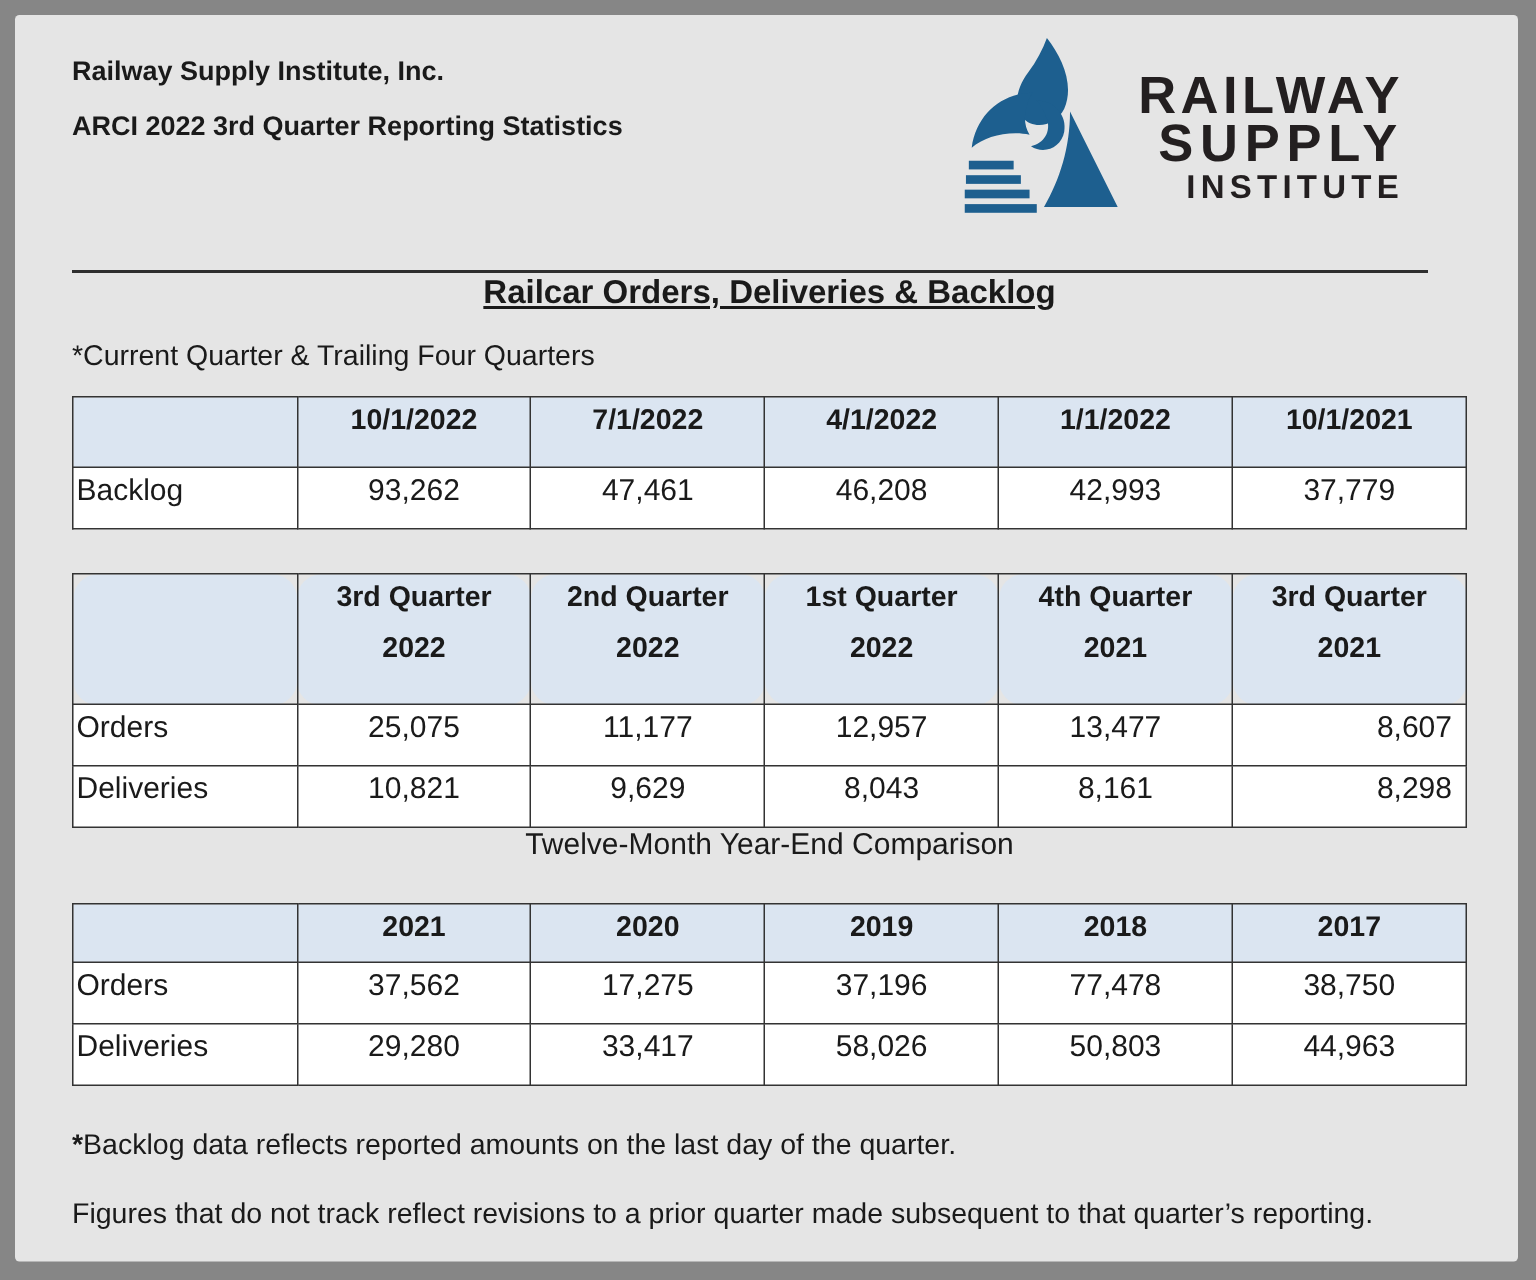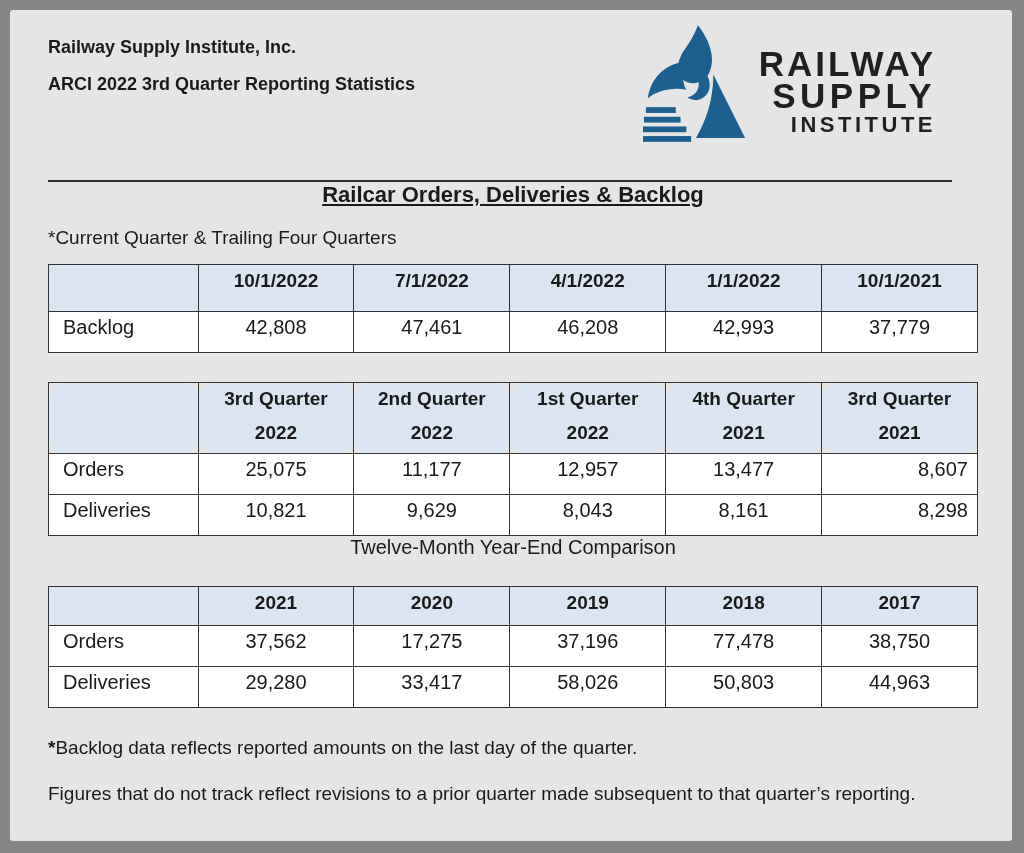--- a/index.html
+++ b/index.html
@@ -44,23 +44,23 @@
   }
   th,td{border:1.5px solid #333333;box-sizing:border-box;}
   th{
     background:#dbe5f1;font-weight:bold;font-size:19px;
     vertical-align:top;text-align:center;padding:5px 4px 19px;
   }
   td{
     font-size:20px;font-weight:normal;vertical-align:top;
     text-align:center;padding:4px 8px 13px;background:#ffffff;
   }
-  td.row-label{text-align:left;padding-left:14px;}
+  td.row-label{text-align:left;padding-left:2px;}
   td.num-right{text-align:right;padding-right:9px;}
-  table.t2 th{padding-bottom:9px;border-radius:16px;}
+  table.t2 th{padding-bottom:25px;border-radius:16px;}
   table.t2 th .l2{margin-top:12px;}
   table.t3{margin-top:13px;}
   table.t3 th{padding-bottom:11px;}
   
   .footnote1{font-size:19px;margin-top:29px;}
   .footnote1 .ast{font-weight:bold;}
   .footnote2{font-size:19px;margin-top:24px;}
 </style>
 </head>
 <body>
@@ -122,21 +122,21 @@
         <th>10/1/2022</th>
         <th>7/1/2022</th>
         <th>4/1/2022</th>
         <th>1/1/2022</th>
         <th>10/1/2021</th>
       </tr>
     </thead>
     <tbody>
       <tr>
         <td class="row-label">Backlog</td>
-        <td>42,808</td>
+        <td>93,262</td>
         <td>47,461</td>
         <td>46,208</td>
         <td>42,993</td>
         <td>37,779</td>
       </tr>
     </tbody>
   </table>
 
   <table class="t2" style="margin-top:29px;">
     <colgroup>

